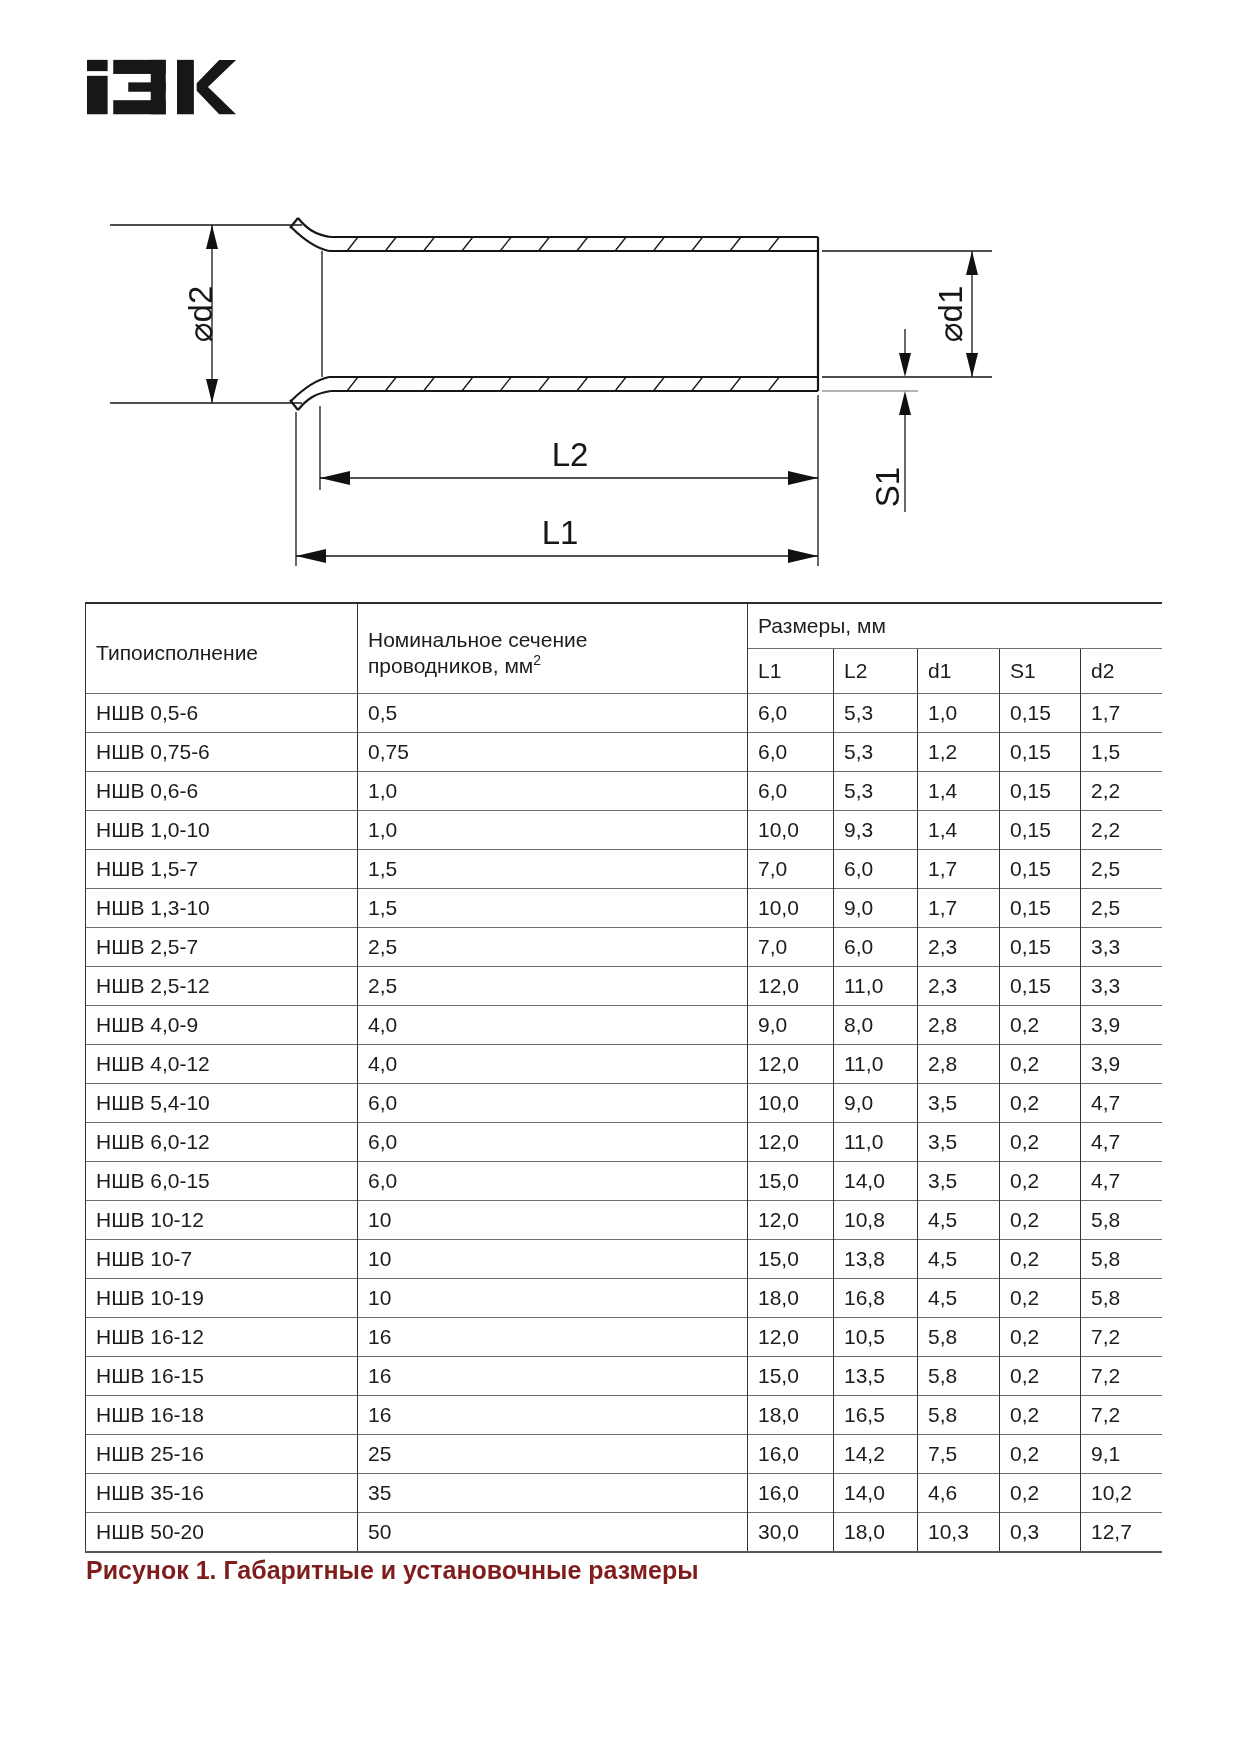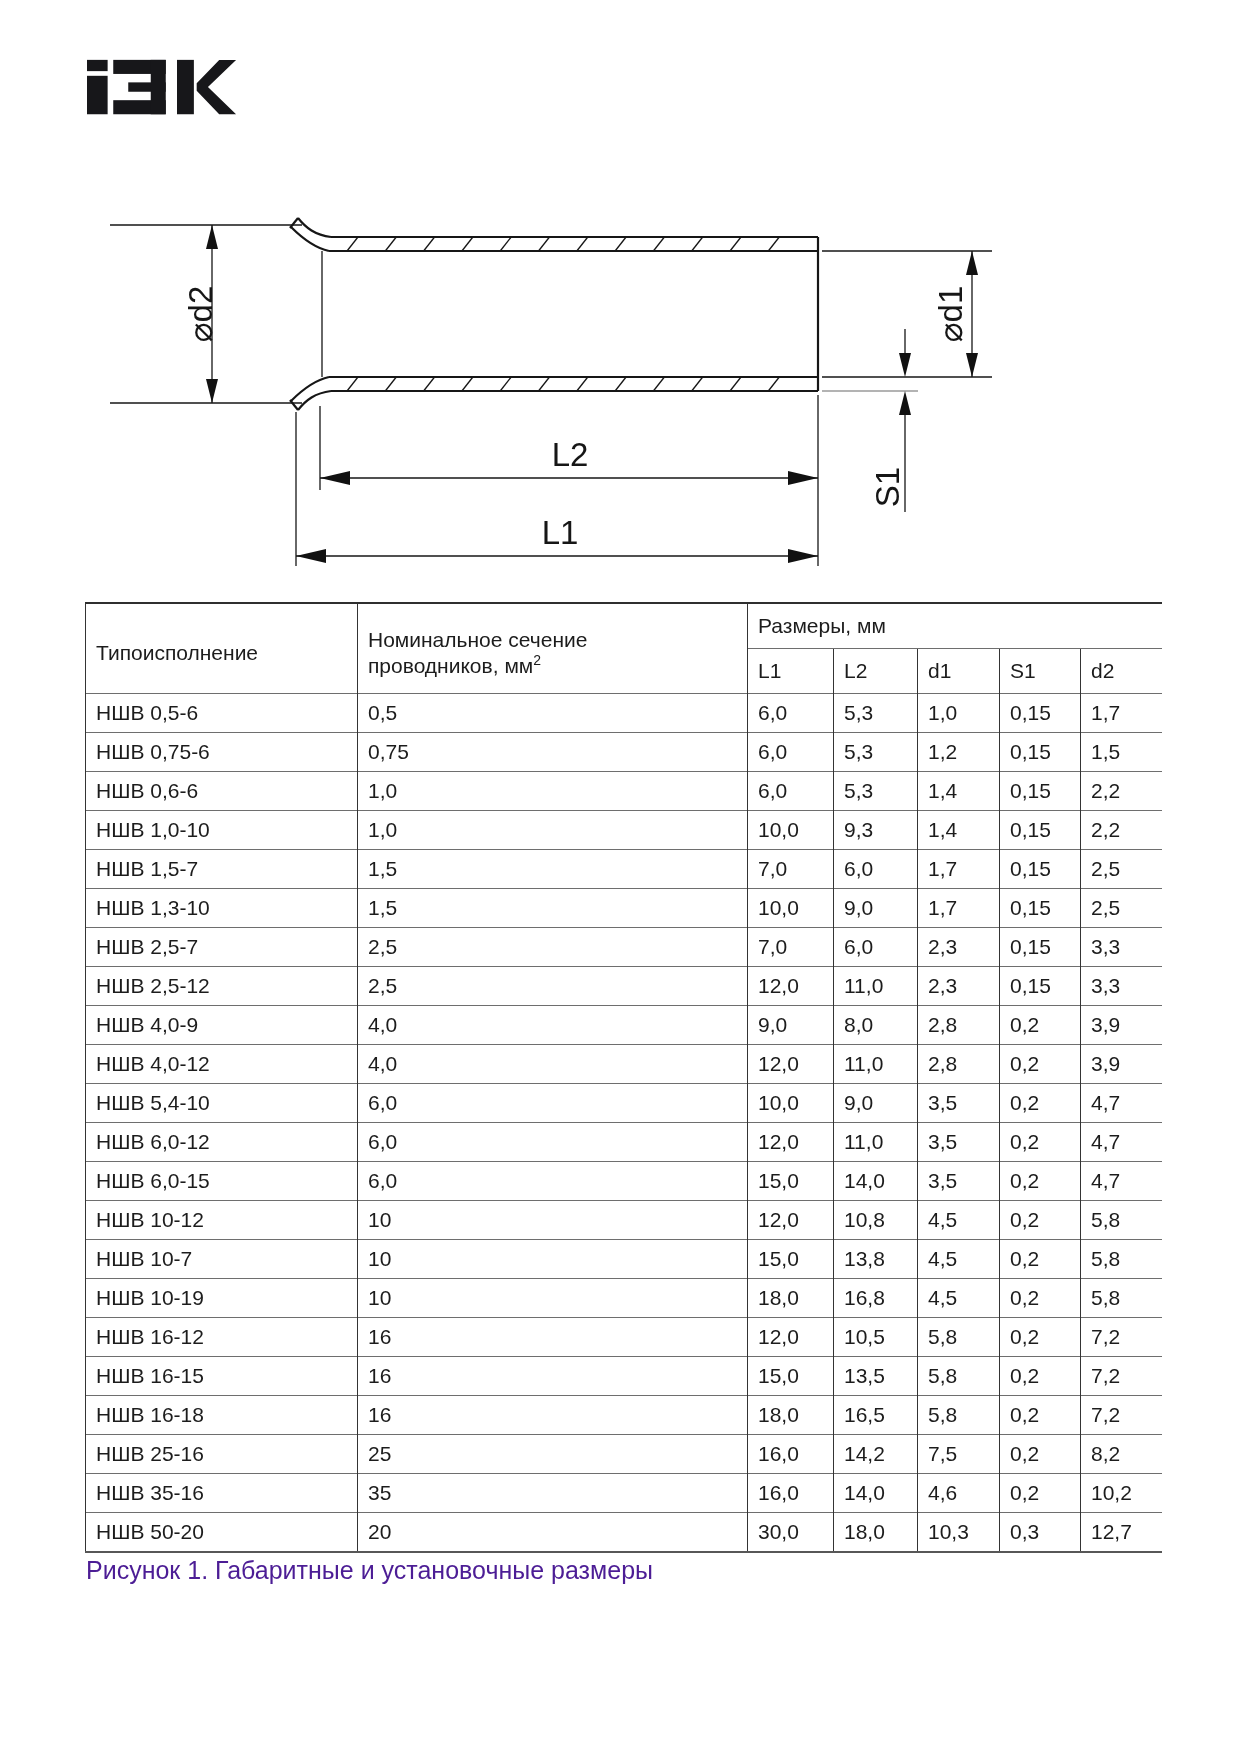--- a/index.html
+++ b/index.html
@@ -34,21 +34,21 @@
     padding:0 4px 0 10px;
     border-left:1px solid #343434;
     overflow:hidden; white-space:nowrap;
   }
   table.spec thead tr.h1 th { height:44px; vertical-align:middle; }
   table.spec thead th.tall { vertical-align:top; padding-top:9px; }
   table.spec thead tr.h2 th { height:44px; vertical-align:middle; border-top:1.5px solid #6e6e6e; }
   table.spec tbody td { height:38px; vertical-align:middle; border-top:1.5px solid #6e6e6e; }
   sup { font-size:14px; }
 
-  .caption { position:absolute; left:86px; top:1556px; font-size:25px; color:#4c1d95; }
+  .caption { position:absolute; left:86px; top:1556px; font-size:25px; color:#7f1d1d;font-weight:bold; }
 </style>
 </head>
 <body>
 
 <div class="page">
 
   <svg class="logo" width="150" height="60" viewBox="0 0 160 60">
     <g fill="#17171a">
 
       <rect x="0" y="0" width="22" height="12"></rect>
@@ -354,34 +354,34 @@
           <td>0,2</td>
           <td>7,2</td>
         </tr>
         <tr>
           <td>НШВ 25-16</td>
           <td>25</td>
           <td>16,0</td>
           <td>14,2</td>
           <td>7,5</td>
           <td>0,2</td>
-          <td>8,2</td>
+          <td>9,1</td>
         </tr>
         <tr>
           <td>НШВ 35-16</td>
           <td>35</td>
           <td>16,0</td>
           <td>14,0</td>
           <td>4,6</td>
           <td>0,2</td>
           <td>10,2</td>
         </tr>
         <tr>
           <td>НШВ 50-20</td>
-          <td>20</td>
+          <td>50</td>
           <td>30,0</td>
           <td>18,0</td>
           <td>10,3</td>
           <td>0,3</td>
           <td>12,7</td>
         </tr>
       </tbody>
   </table>
 
   <div class="caption">Рисунок 1. Габаритные и установочные размеры</div>

